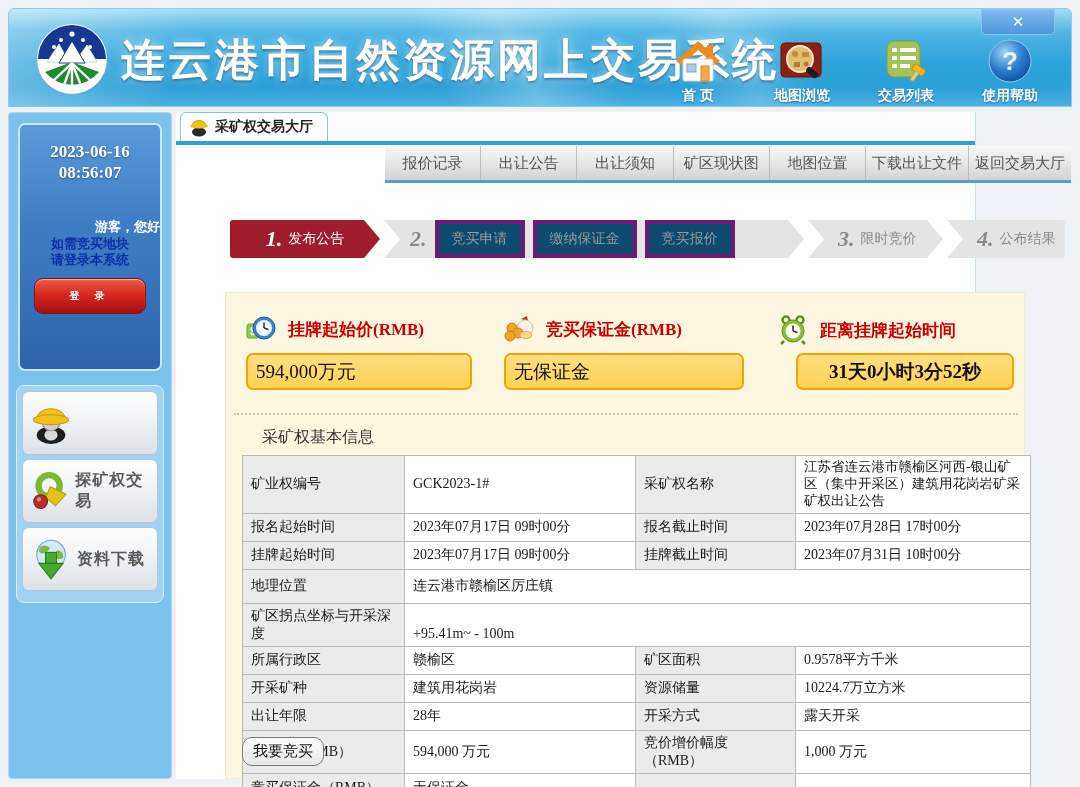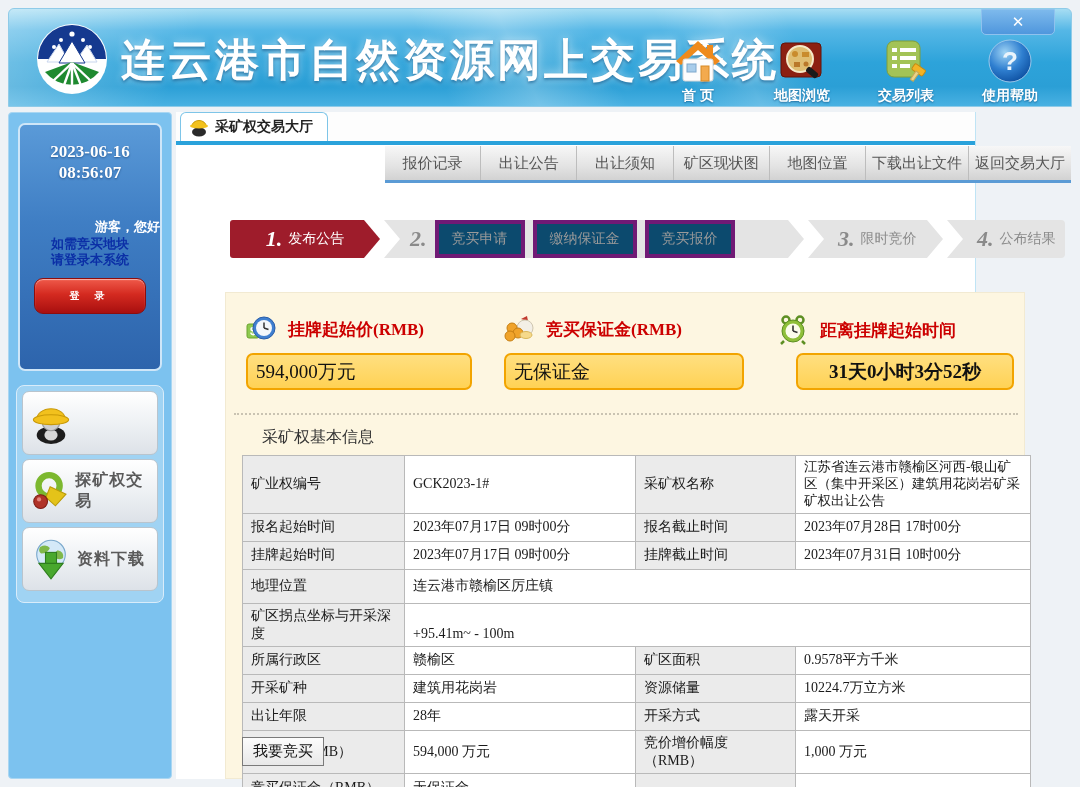--- a/index.html
+++ b/index.html
@@ -130,21 +130,21 @@
   }
   table.info td.lab { background:#ebebeb; }
   tr.r-tall td { height:50px; }
   tr.r-std td { height:28px; }
   tr.r-loc td { height:34px; }
   tr.r-coord td { height:42px; }
   tr.r-coord td.val { vertical-align:bottom; }
 
   .bid-btn {
     position:absolute; left:16px; top:444px; padding:4px 10px;
-    background:linear-gradient(180deg,#fcfcfc,#e8e8e8); border:1px solid #7a7a7a; border-radius:0;
+    background:linear-gradient(180deg,#fcfcfc,#e8e8e8); border:1px solid #7a7a7a; border-radius:10px;
     font-size:15px; font-family:"Liberation Serif",serif; color:#111; cursor:pointer;
   }
 </style>
 </head>
 <body>
 
 <div class="window">
 
   <div class="header">
     <svg class="logo" viewBox="0 0 74 74">

